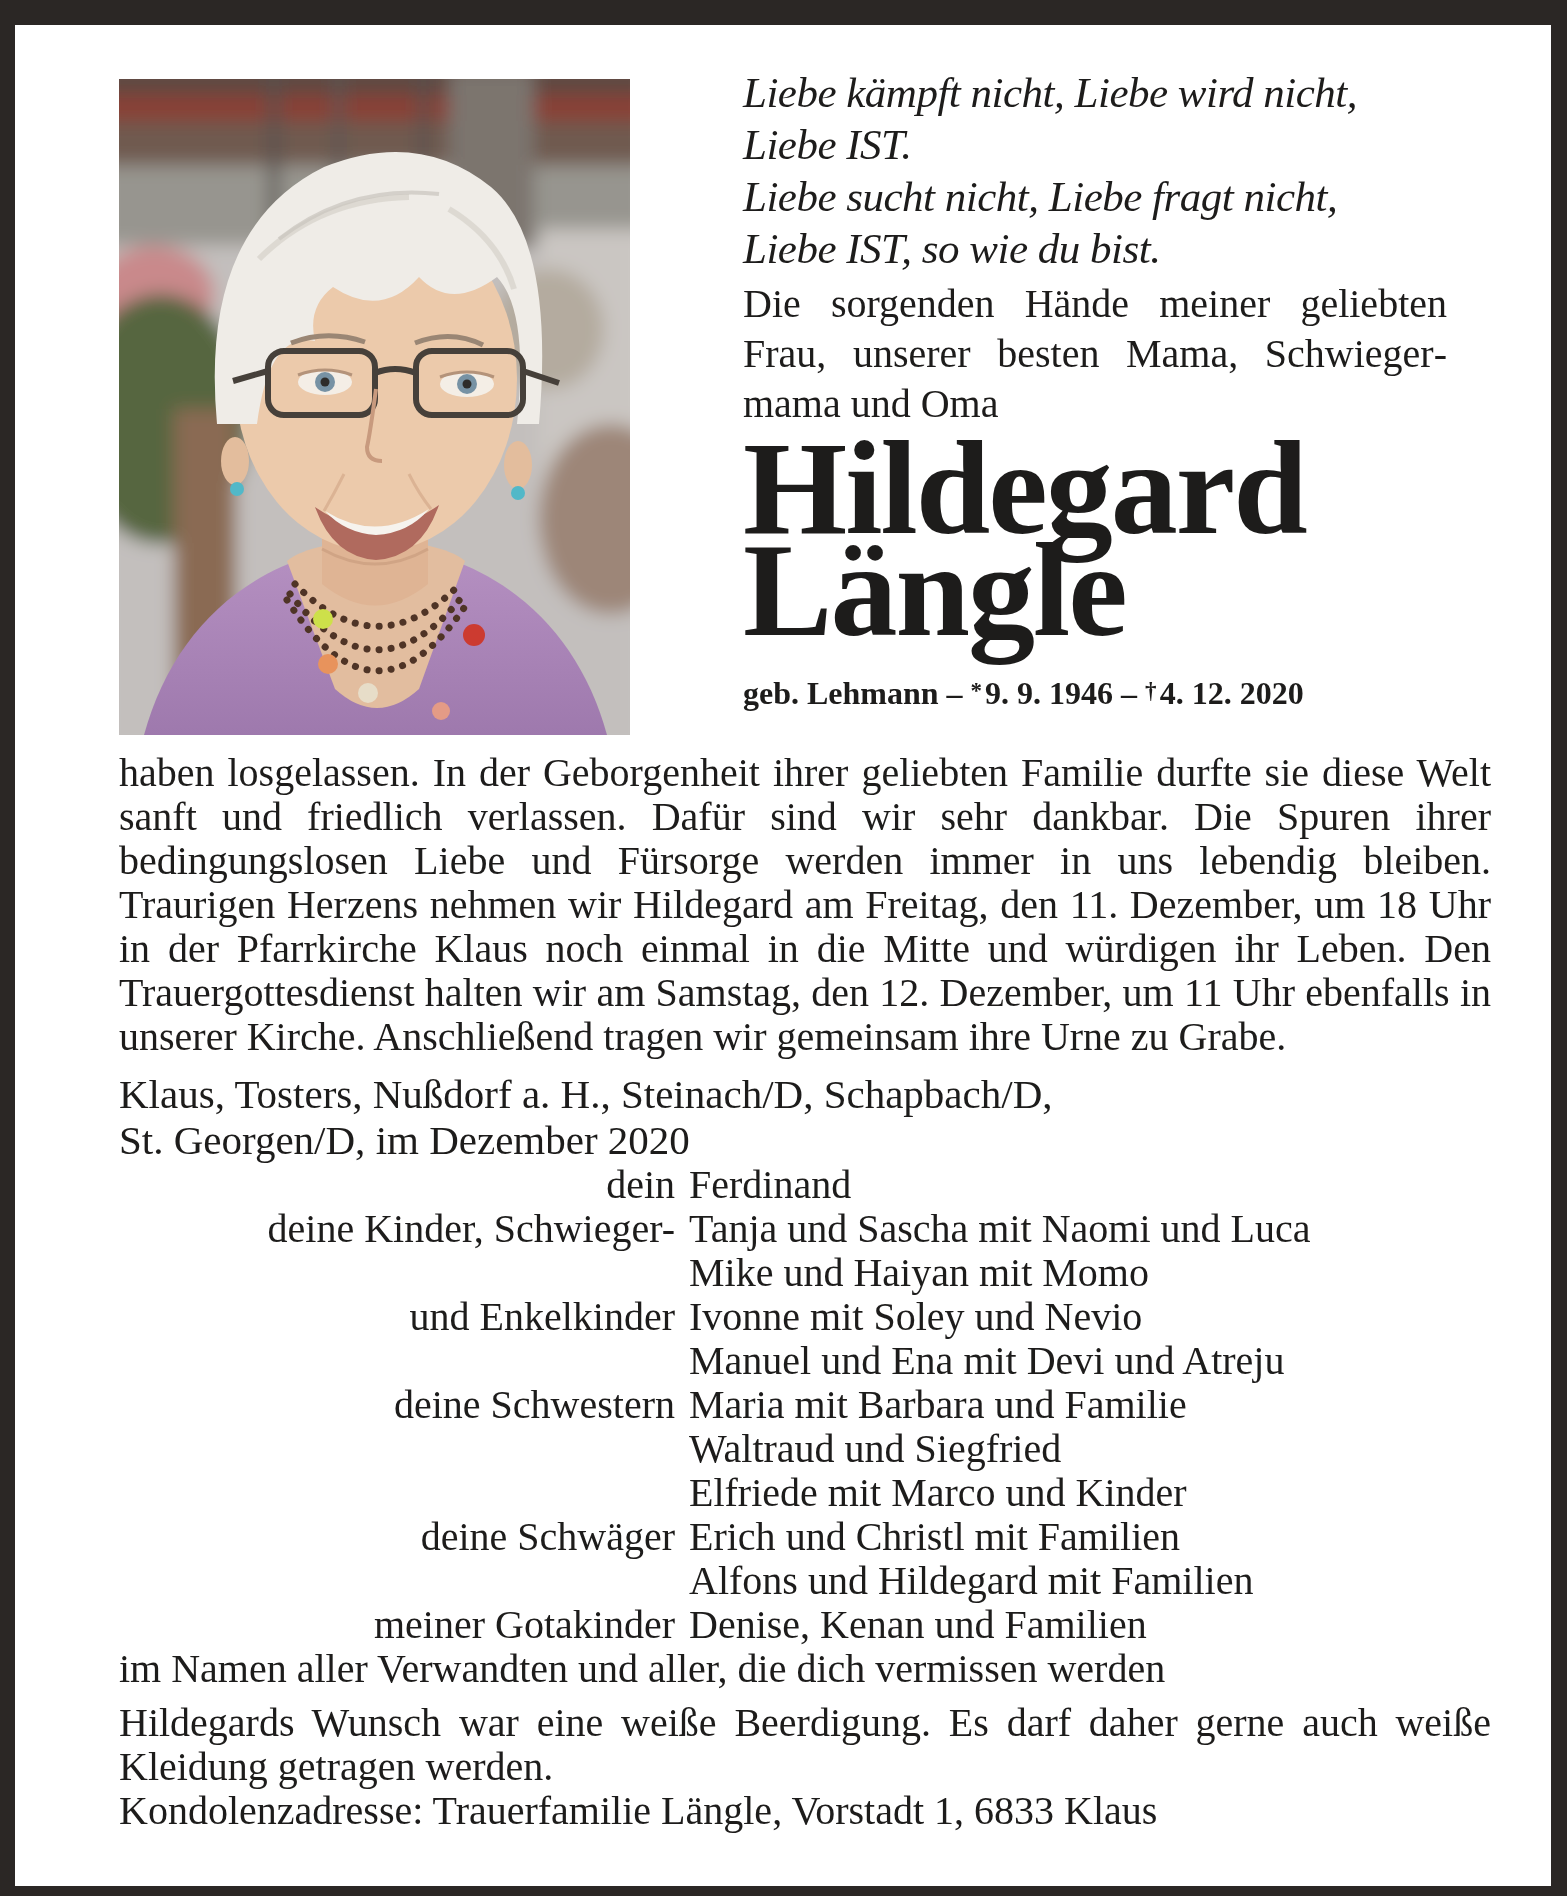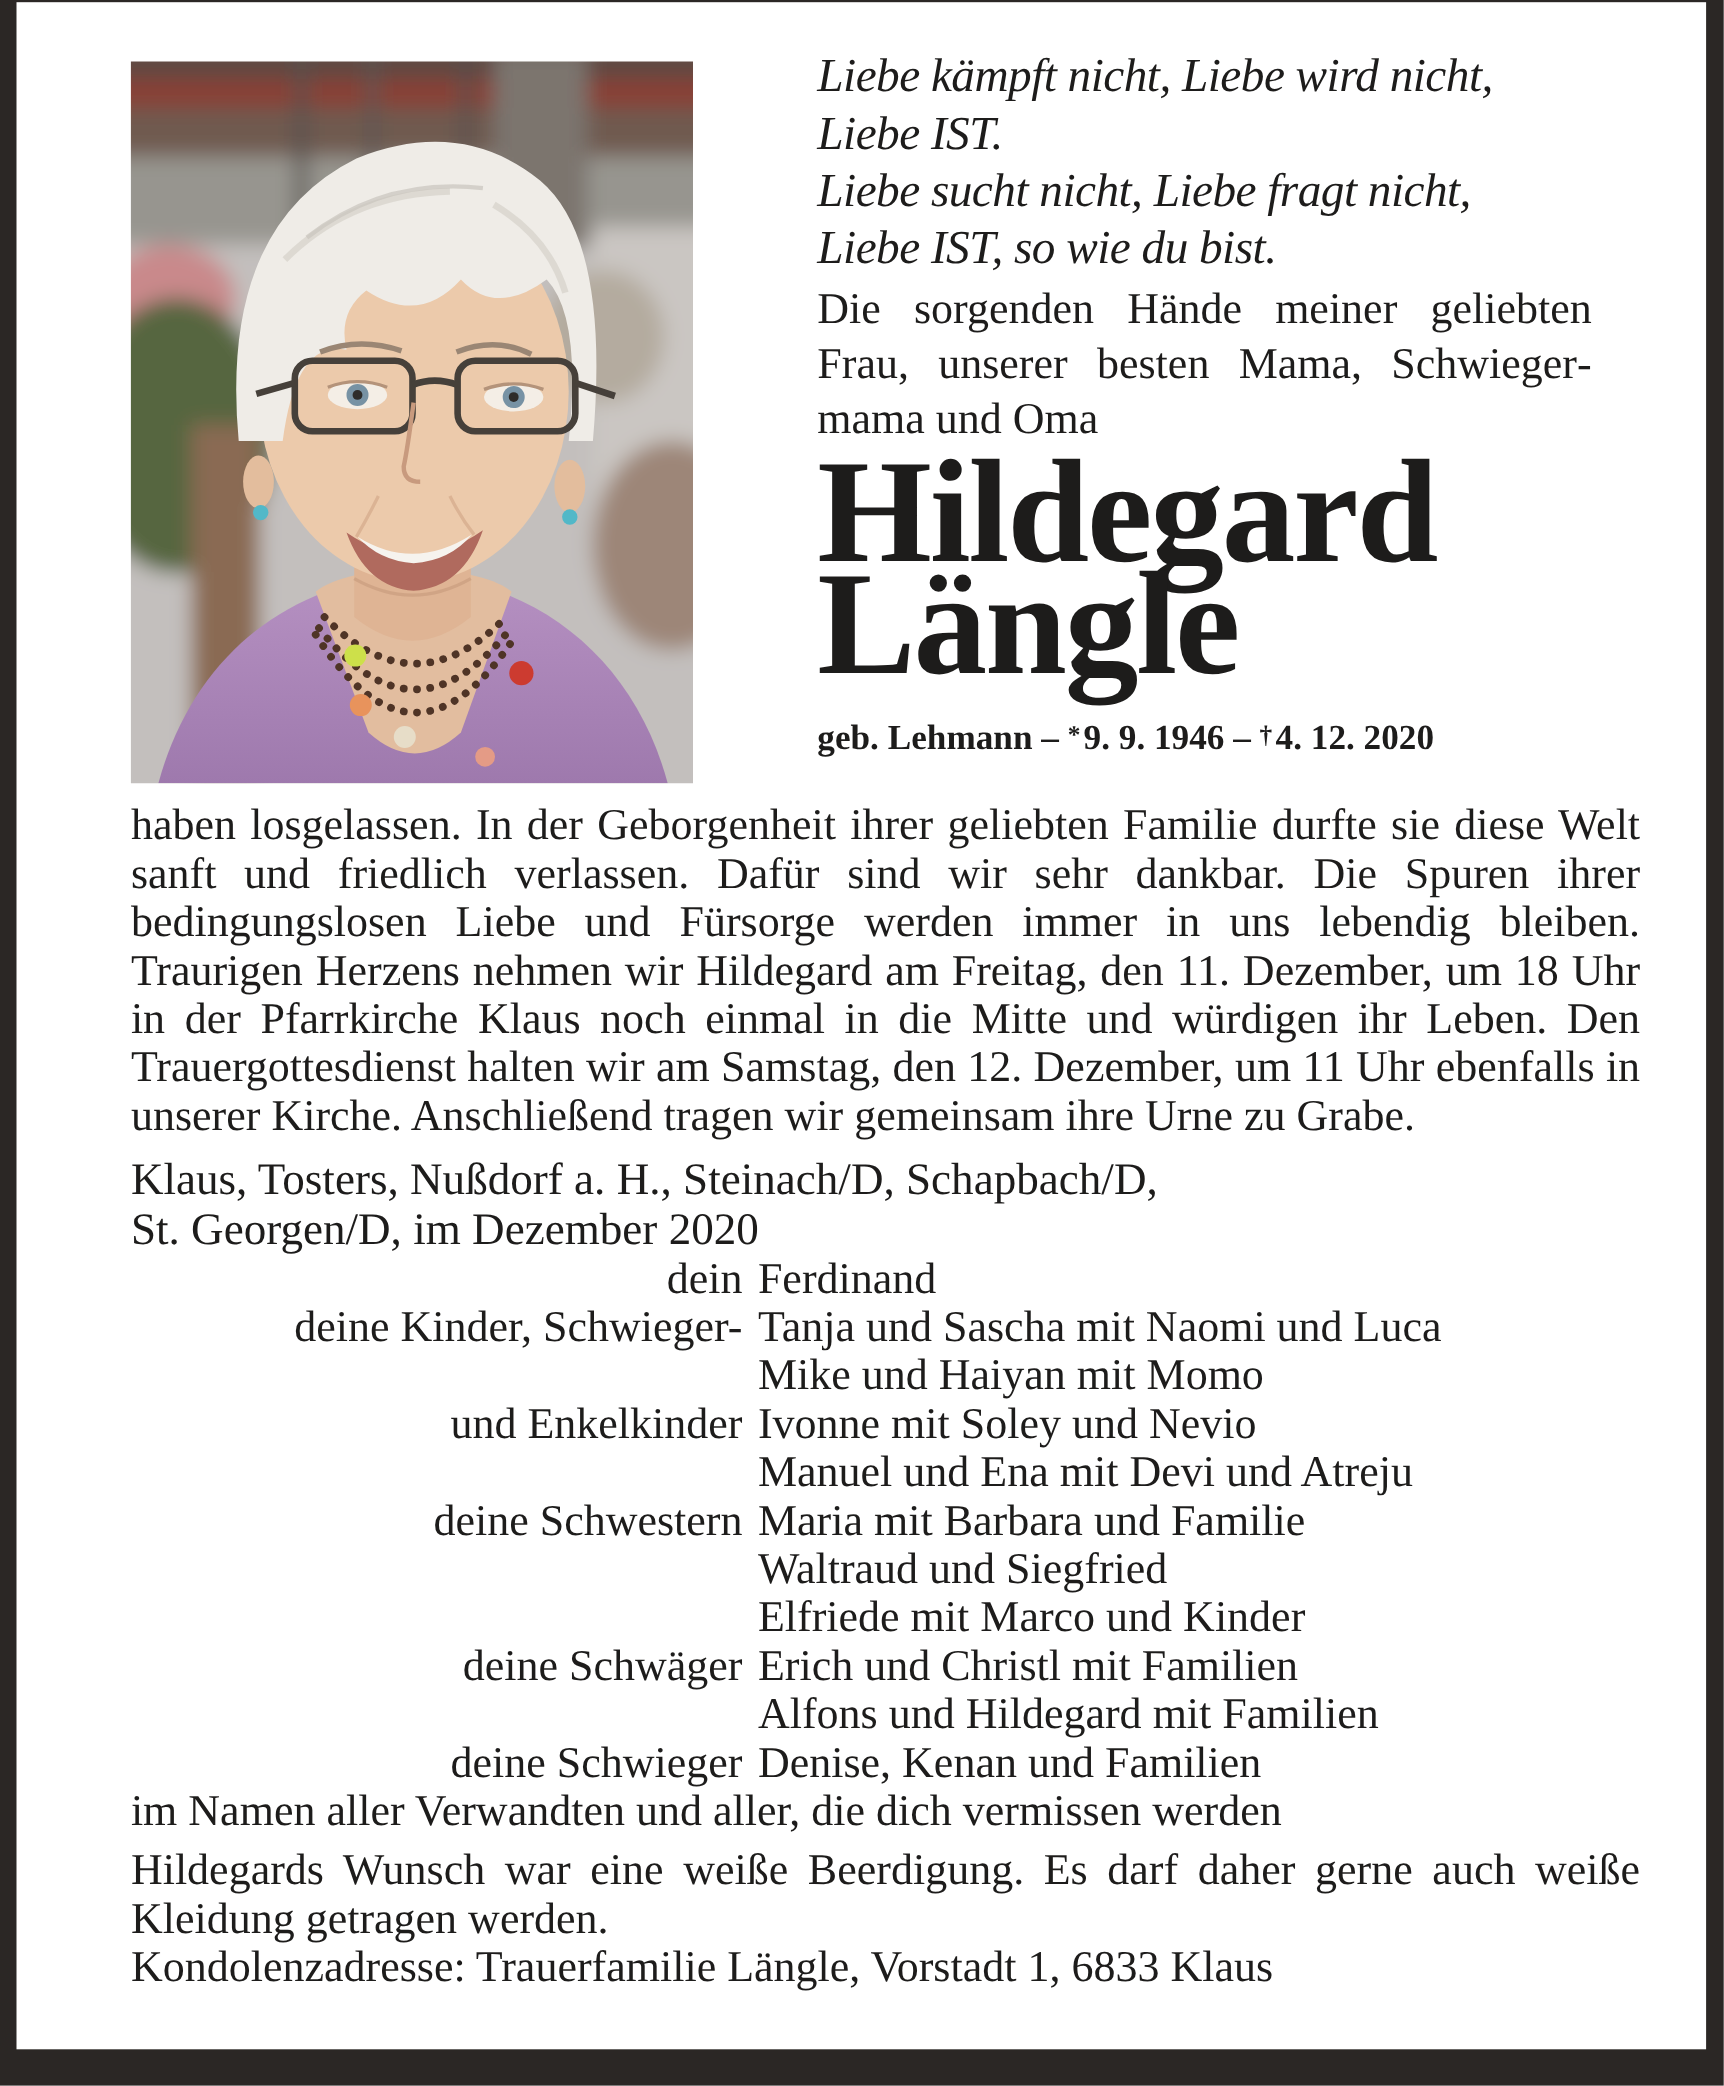--- a/index.html
+++ b/index.html
@@ -4,21 +4,21 @@
 <style>
   * { margin:0; padding:0; box-sizing:border-box; }
   html,body { width:1567px; height:1896px; }
   body {
     background:#2b2725;
     font-family:"Liberation Serif","DejaVu Serif",serif;
     color:#1d1c1b;
     position:relative;
   }
   .card {
-    position:absolute; left:15px; top:2px; width:1536px; height:1861px;
+    position:absolute; left:15px; top:25px; width:1536px; height:1861px;
     background:#ffffff; padding:42px 60px 0 104px; overflow:hidden;
   }
   .top-row { display:flex; gap:113px; }
   .photo-wrap { flex:0 0 511px; margin-top:12px; }
   .photo-wrap svg { display:block; width:511px; height:656px; }
   .right-col { width:704px; }
 
   .quote-line {
     font-style:italic; font-size:43px; line-height:52px; letter-spacing:-0.5px;
   }
@@ -194,21 +194,21 @@
         </div>
         <div class="frow">
           <div class="flabel">deine Schwäger</div>
           <div class="fnames"><span class="b">Erich</span><span> und </span><span class="b">Christl</span><span> mit Familien</span></div>
         </div>
         <div class="frow">
           <div class="flabel"></div>
           <div class="fnames"><span class="b">Alfons</span><span> und </span><span class="b">Hildegard</span><span> mit Familien</span></div>
         </div>
         <div class="frow">
-          <div class="flabel">deine Schwieger</div>
+          <div class="flabel">meiner Gotakinder</div>
           <div class="fnames"><span class="b">Denise, Kenan</span><span> und Familien</span></div>
         </div>
       </div>
     <div class="closing">im Namen aller Verwandten und aller, die dich vermissen werden</div>
   </div>
 
   <p class="body-just footer-note">Hildegards Wunsch war eine weiße Beerdigung. Es darf daher gerne auch weiße Kleidung getragen werden.</p>
   <p class="condolence">Kondolenzadresse: Trauerfamilie Längle, Vorstadt 1, 6833 Klaus</p>
 
 </div>

